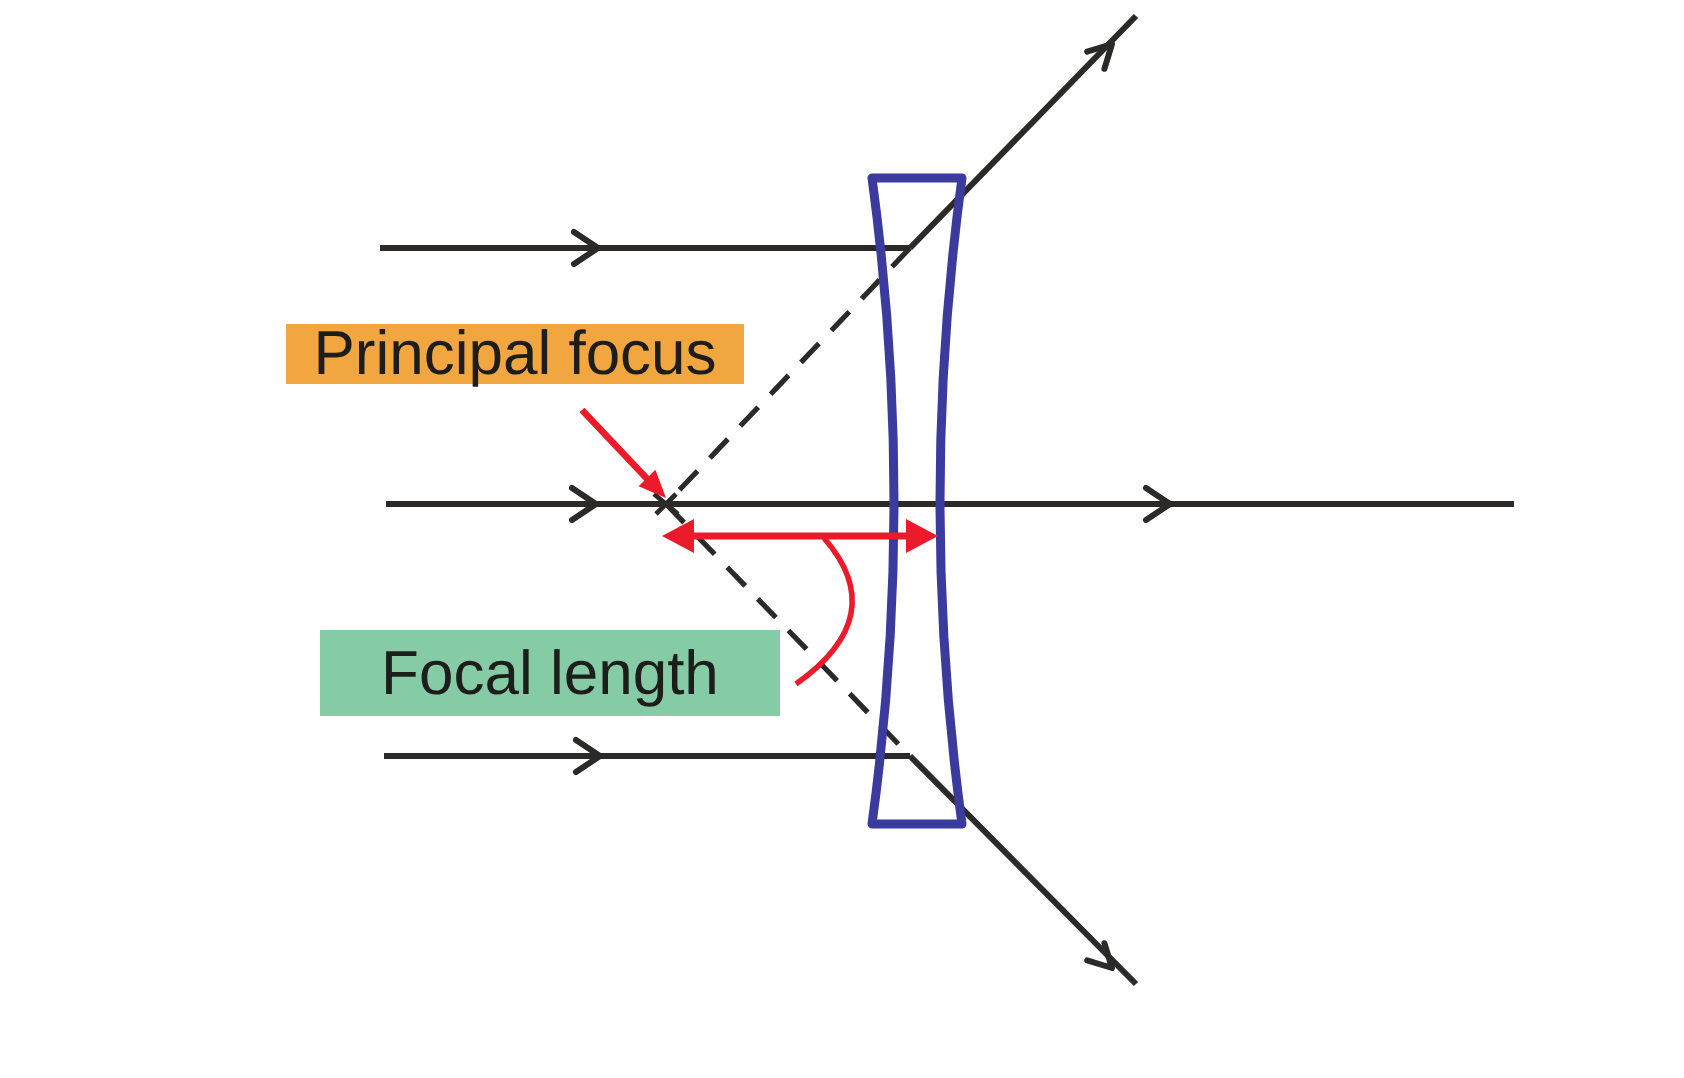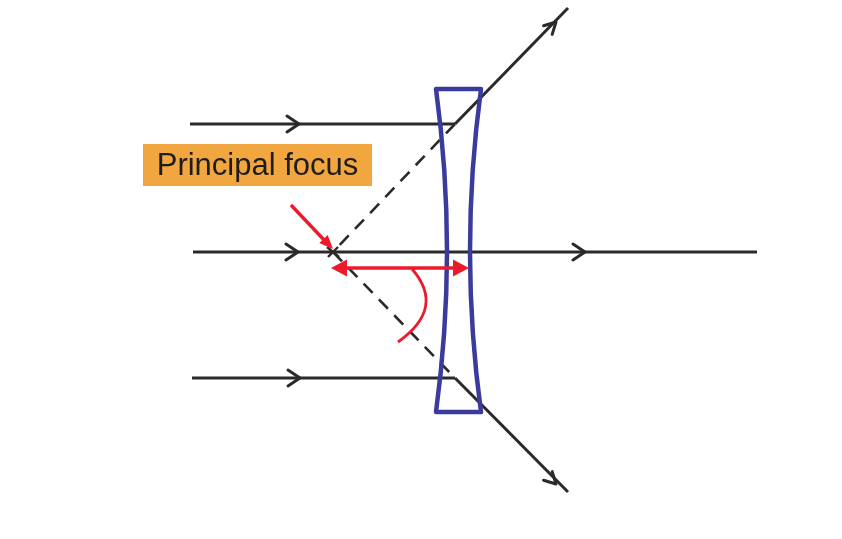--- a/index.html
+++ b/index.html
@@ -19,21 +19,21 @@
   .lens{stroke:var(--lens);stroke-width:4.5;fill:none;stroke-linejoin:round;}
   .focus-x{stroke:var(--ray);stroke-width:2.4;fill:none;}
   .red-line{stroke:var(--annotation);stroke-width:3.4;fill:none;}
   .red-fill{fill:var(--annotation);stroke:none;}
   .red-arc{stroke:var(--annotation);stroke-width:2.8;fill:none;}
 
   .label{
     position:absolute;display:flex;align-items:center;justify-content:center;
     font-size:31px;color:var(--label-text);white-space:nowrap;
   }
-  .label.orange{left:143px;top:144px;width:229px;height:42px;background:var(--principal-focus-bg);}
+  .label.orange{left:143px;top:162px;width:229px;height:30px;background:var(--principal-focus-bg);}
   .label.green{left:160px;top:315px;width:230px;height:43px;background:var(--focal-length-bg);}
 
   .copyright{
     position:absolute;left:0;top:502px;width:842px;text-align:center;
     font-size:29px;color:var(--copyright);letter-spacing:0.5px;
   }
 </style>
 </head>
 <body>
 
@@ -66,14 +66,15 @@
     <polygon class="red-fill" points="333,249 319.3,243.1 327.7,234.9"></polygon>
 
     <path class="red-line" d="M341,268 L459,268"></path>
     <polygon class="red-fill" points="331,268 347,259.5 347,276.5"></polygon>
     <polygon class="red-fill" points="469,268 453,259.5 453,276.5"></polygon>
 
     <path class="red-arc" d="M412,269 Q446,308 398,342"></path>
   </svg>
 
   <div class="label orange">Principal focus</div>
+  <div class="label green">Focal length</div>
 
 </div>
 
 </body></html>

